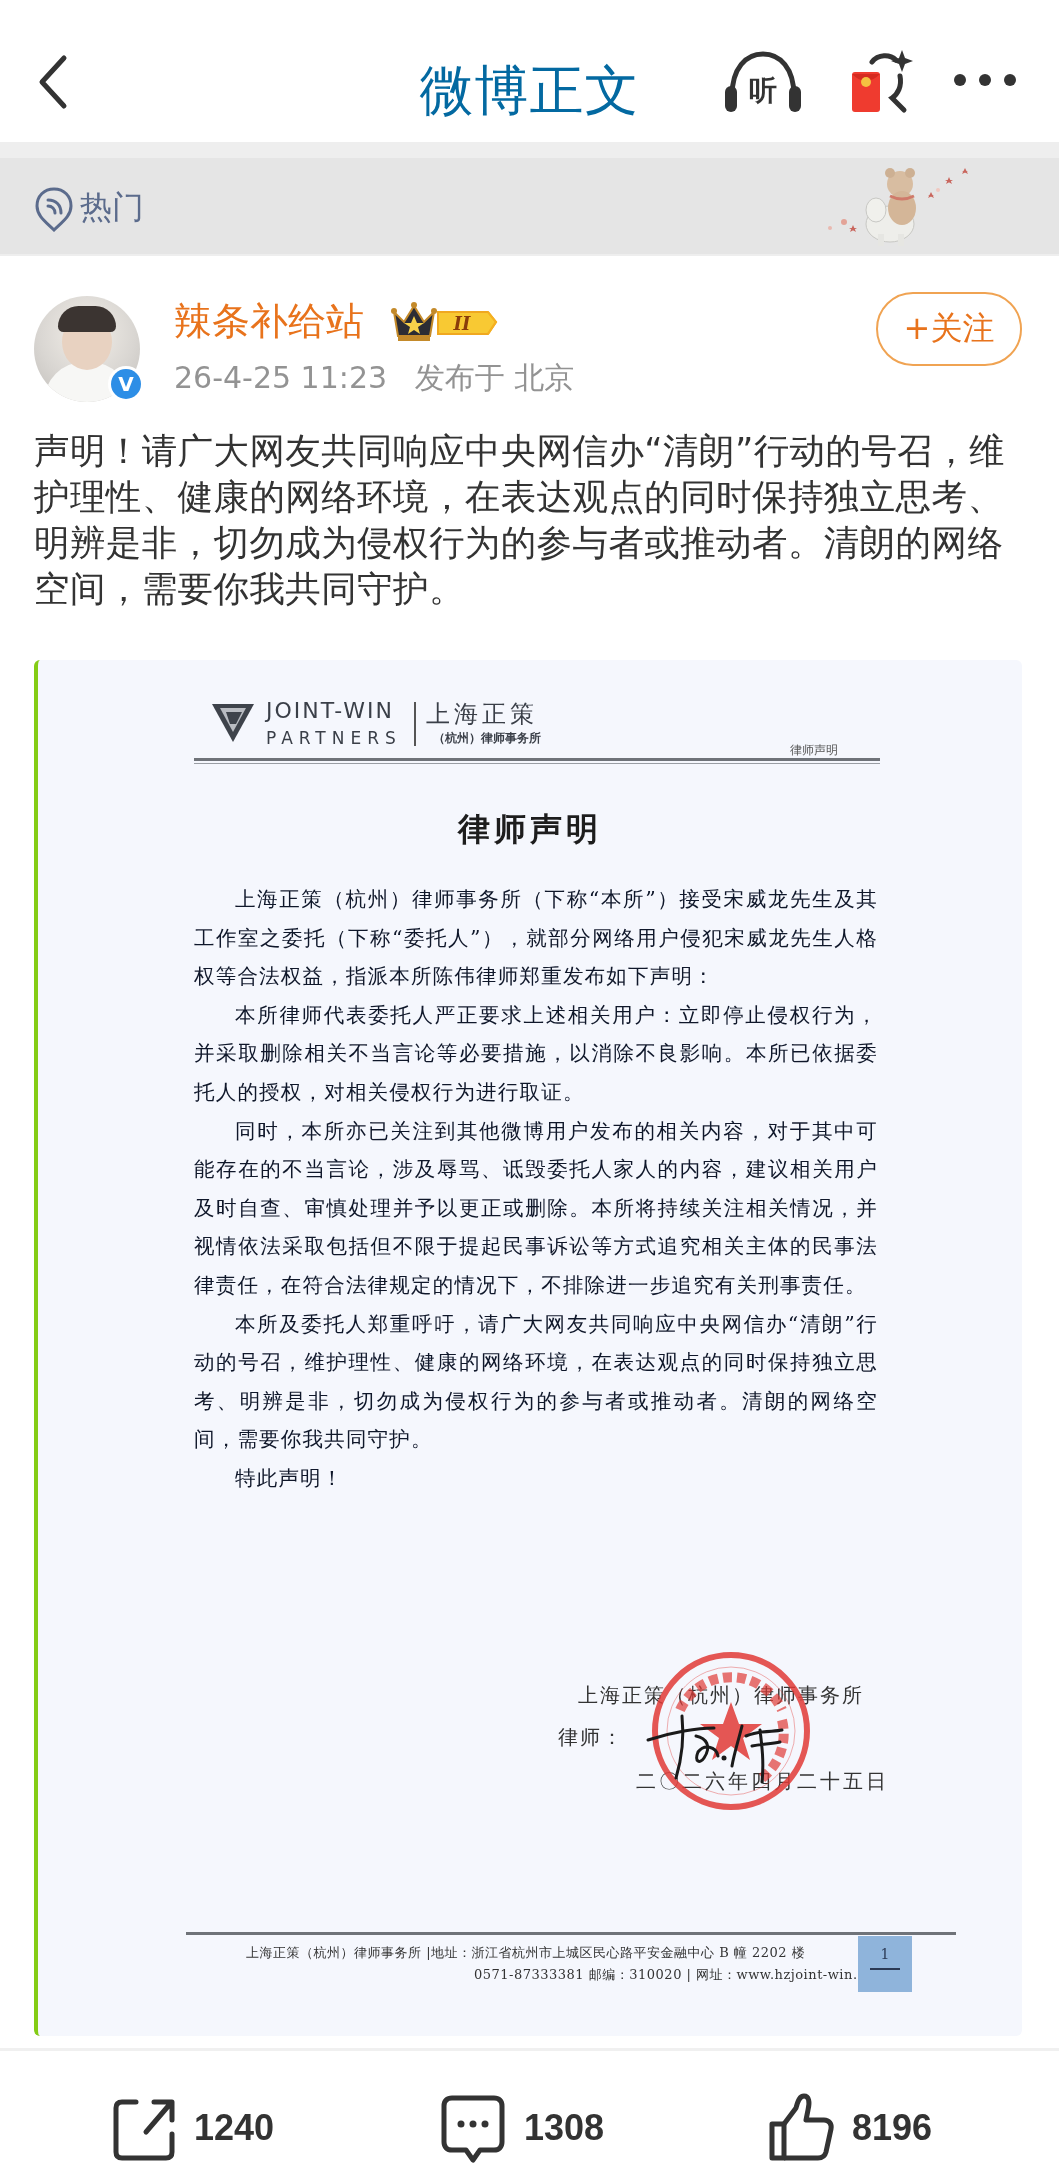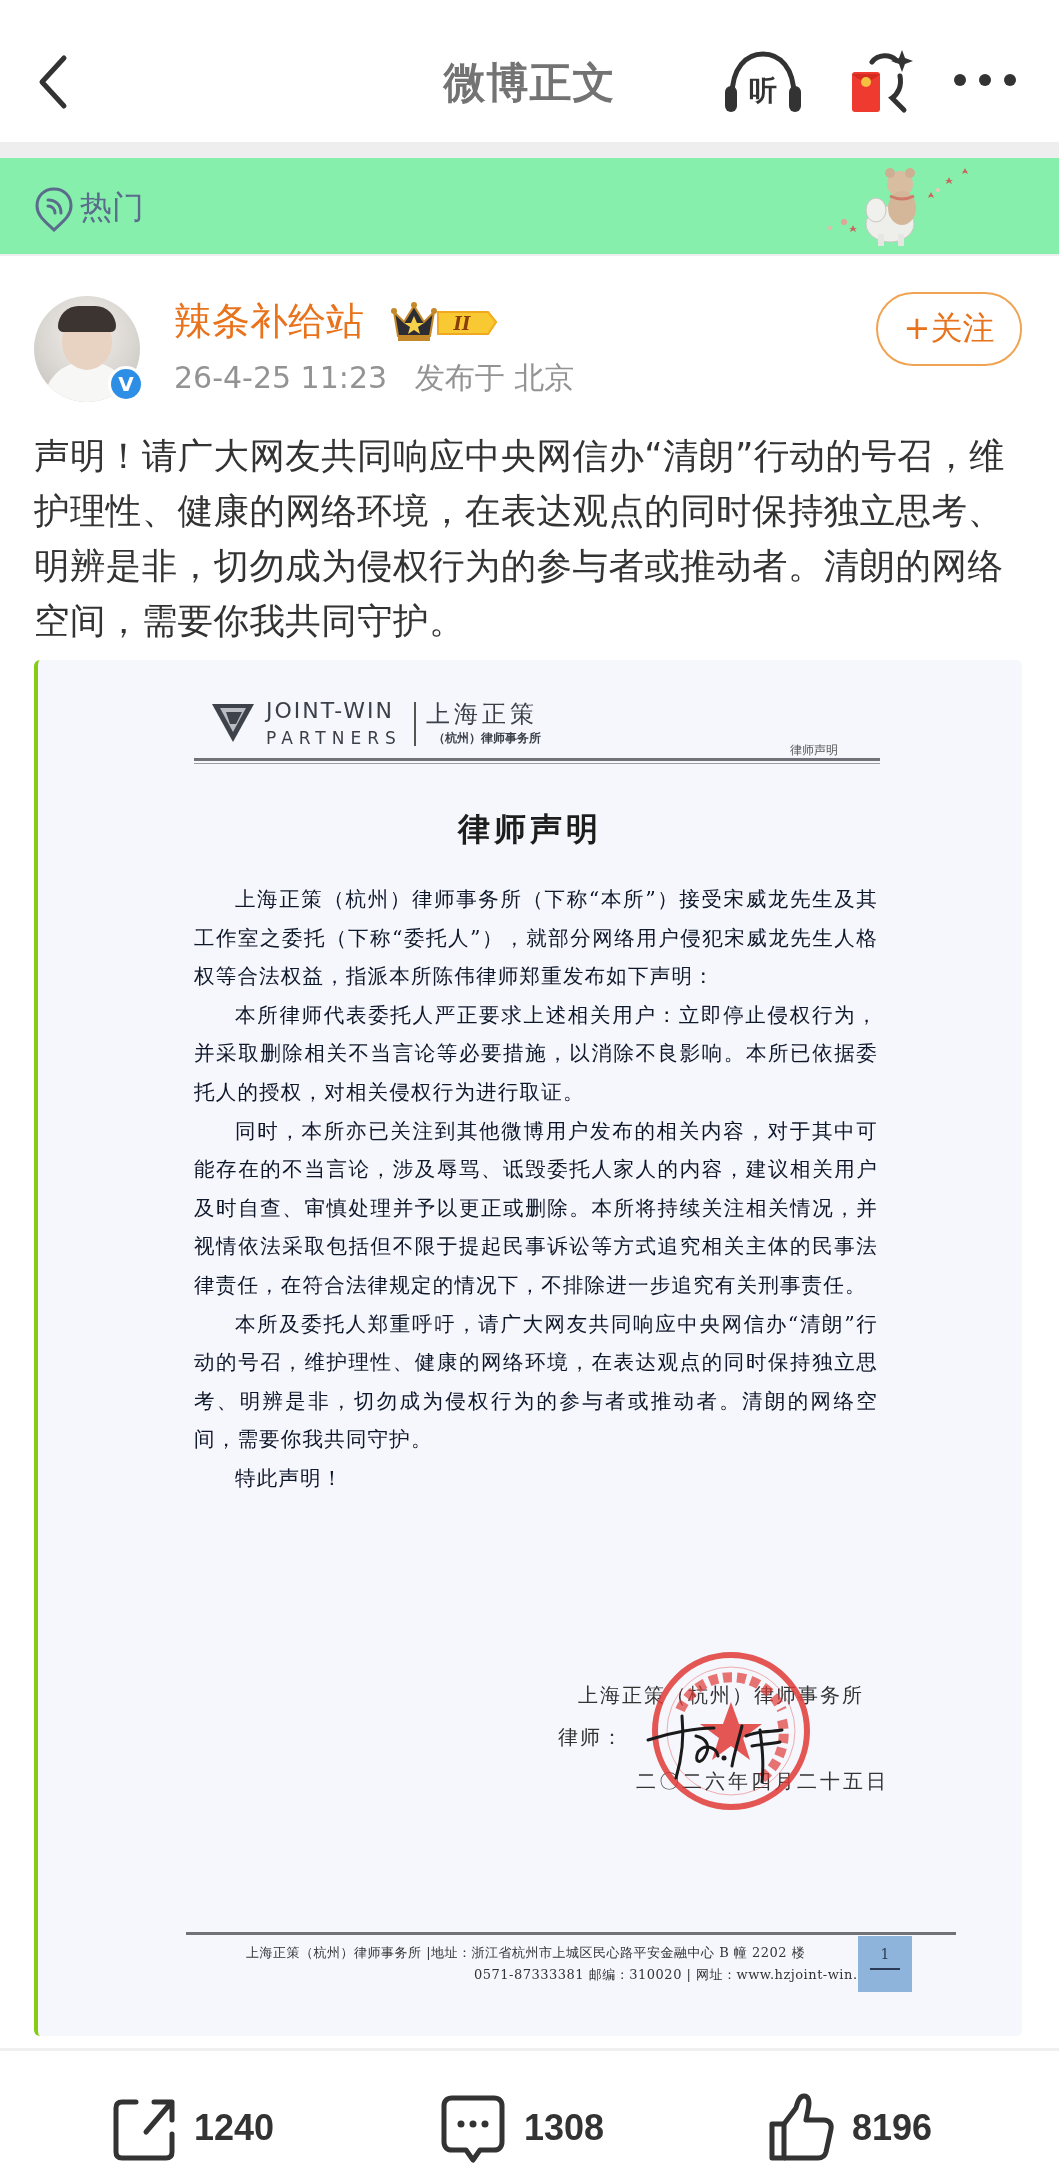--- a/index.html
+++ b/index.html
@@ -2,49 +2,49 @@
 <html><head>
 <meta charset="utf-8">
 <style>
   * { box-sizing: border-box; margin: 0; padding: 0; }
   html, body { width: 1059px; height: 2181px; background: #ffffff; overflow: hidden; }
   body { font-family: "DejaVu Sans", "Liberation Sans", sans-serif; color: #333; position: relative; }
 
   
   .topnav { position: absolute; left: 0; top: 0; width: 1059px; height: 142px; background: #fff; }
   .back { position: absolute; left: 30px; top: 52px; width: 50px; height: 60px; cursor: pointer; }
-  .nav-title { position: absolute; left: 0; right: 0; top: 55px; text-align: center; font-size: 42px; font-weight: bold; color: #737373; letter-spacing: 1px; }
+  .nav-title { position: absolute; left: 0; right: 0; top: 55px; text-align: center; font-size: 54px; font-weight: normal; color: #0369a1; letter-spacing: 1px; }
   .nav-icon { position: absolute; top: 50px; height: 64px; cursor: pointer; }
   .listen { left: 722px; width: 82px; }
   .redpack { left: 838px; width: 80px; }
   .more { left: 950px; width: 70px; }
 
   .gray-band { position: absolute; left: 0; top: 142px; width: 1059px; height: 16px; background: #eeeeee; }
 
   
-  .hot-row { position: absolute; left: 0; top: 158px; width: 1059px; height: 98px; background: #86efac; border-bottom: 2px solid #eeeeee; text-align: right; }
+  .hot-row { position: absolute; left: 0; top: 158px; width: 1059px; height: 98px; background: #e5e5e5; border-bottom: 2px solid #eeeeee; text-align: right; }
   .hot-icon { position: absolute; left: 34px; top: 28px; width: 40px; height: 46px; }
   .hot-label { position: absolute; left: 80px; top: 28px; font-size: 32px; color: #5b6b8c; }
   .bear { position: absolute; left: 820px; top: 0px; width: 160px; height: 92px; }
 
   
   .avatar { position: absolute; left: 34px; top: 296px; width: 106px; height: 106px; border-radius: 50%; background: radial-gradient(circle at 50% 35%, #f3efe9 0%, #d9d6d2 55%, #bfbcb8 100%); overflow: hidden; }
   .avatar-face { position: absolute; left: 28px; top: 18px; width: 50px; height: 56px; border-radius: 50%; background: #e8d2c1; }
   .avatar-hair { position: absolute; left: 24px; top: 10px; width: 58px; height: 26px; border-radius: 30px 30px 8px 8px; background: #3b3431; }
   .avatar-body { position: absolute; left: 10px; top: 66px; width: 86px; height: 50px; border-radius: 40px 40px 0 0; background: #f7f7f5; }
   .verified { position: absolute; left: 108px; top: 366px; width: 36px; height: 36px; border-radius: 50%; background: #fff; display: flex; align-items: center; justify-content: center; }
   .verified .dot { width: 30px; height: 30px; border-radius: 50%; background: #2d8ee6; color: #fff; font-size: 20px; font-weight: bold; text-align: center; line-height: 30px; font-family: "DejaVu Sans", sans-serif; }
   .username { position: absolute; left: 174px; top: 296px; font-size: 38px; color: #e8731c; cursor: pointer; }
   .crown-badge { position: absolute; left: 390px; top: 300px; width: 110px; height: 44px; }
   .meta { position: absolute; left: 174px; top: 358px; font-size: 30px; color: #939393; }
   .meta span + span { margin-left: 18px; text-align: right; }
   .follow-btn { position: absolute; left: 876px; top: 292px; width: 146px; height: 74px; border: 2px solid #f0a352; border-radius: 38px; color: #e8731c; font-size: 32px; display: flex; align-items: center; justify-content: center; background: #fff; cursor: pointer; text-align: center; }
 
   
-  .post-text { position: absolute; left: 34px; top: 428px; width: 996px; font-size: 35.5px; line-height: 55px; color: #333; letter-spacing: 0.4px; }
+  .post-text { position: absolute; left: 34px; top: 428px; width: 996px; font-size: 35.5px; line-height: 46px; color: #333; letter-spacing: 0.4px; }
 
   
   .doc { position: absolute; left: 34px; top: 660px; width: 988px; height: 1376px; background: #f5f7fd; border-radius: 6px; border-left: 4px solid #84cc16; overflow: hidden; font-family: "DejaVu Serif", "Liberation Serif", serif; color: #222; }
   .doc-logo { position: absolute; left: 172px; top: 38px; width: 46px; height: 46px; }
   .logo-en1 { position: absolute; left: 228px; top: 38px; font-family: "DejaVu Sans", sans-serif; font-size: 22px; letter-spacing: 2px; color: #3a3f48; }
   .logo-en2 { position: absolute; left: 228px; top: 68px; font-family: "DejaVu Sans", sans-serif; font-size: 17px; letter-spacing: 6px; color: #3a3f48; }
   .logo-sep { position: absolute; left: 376px; top: 42px; width: 2px; height: 44px; background: #555; }
   .logo-cn1 { position: absolute; left: 388px; top: 38px; font-family: "DejaVu Sans", sans-serif; font-size: 24px; letter-spacing: 4px; color: #3a3f48; }
   .logo-cn2 { position: absolute; left: 388px; top: 70px; font-size: 12px; font-weight: bold; color: #3a3f48; margin-left: 7px; }
   .doc-tag { position: absolute; left: 752px; top: 82px; font-size: 12px; color: #555; }

